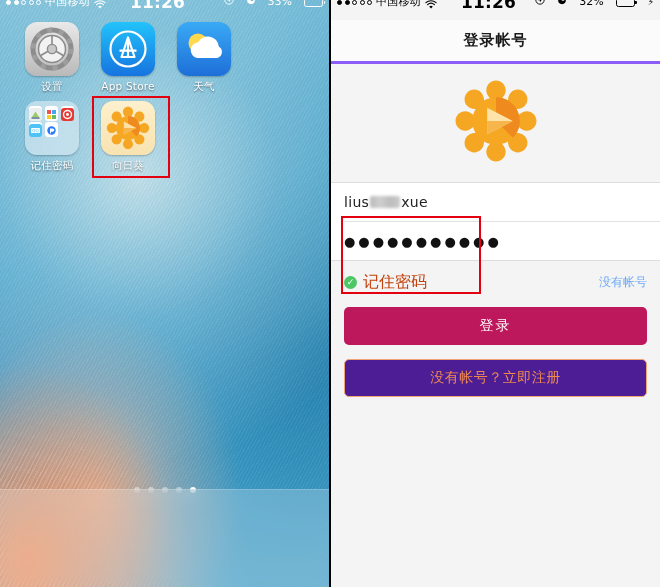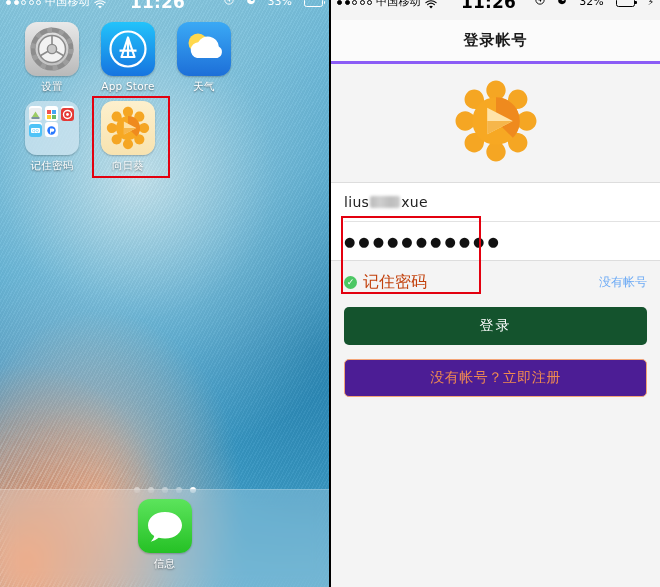--- a/index.html
+++ b/index.html
@@ -140,21 +140,21 @@
     color:#fff;font-size:9px;line-height:1;
   }
   .opt-txt{font-size:16px;color:#c2410c;}
   .link{font-size:12px;color:#6aa9f5;}
 
   .btns{padding:14px 13px 0 13px;flex:0 0 auto;}
   .btn{
     height:38px;border-radius:5px;display:flex;align-items:center;justify-content:center;
     font-size:14px;box-sizing:border-box;
   }
-  .btn-primary{background:#14532d;color:#fff;letter-spacing:2px;}
+  .btn-primary{background:#be185d;color:#fff;letter-spacing:2px;}
   .btn-outline{background:#4c1d95;border:1px solid #f3a477;color:#f08a50;margin-top:14px;letter-spacing:.5px;}
 
   .divider-v{position:absolute;left:329px;top:0;width:2px;height:587px;background:#000;}
 </style>
 </head>
 <body>
 
 <div class="stage">
 
   <div class="phone left">
@@ -327,28 +327,20 @@
 
       <div class="page-dots">
         <span class="pd"></span>
         <span class="pd"></span>
         <span class="pd"></span>
         <span class="pd"></span>
         <span class="pd on"></span>
       </div>
 
       <div class="dock">
-        <div class="app">
-          <div class="app-art ic-msg">
-            <svg width="54" height="54" viewBox="0 0 54 54">
-              <path d="M27 13 c10.5 0 17 6.3 17 13.3 c0 7 -6.5 13.3 -17 13.3 c-2.3 0 -4.4 -0.3 -6.3 -0.8 c-2.4 1.9 -5.4 3.4 -8 3.9 c1.9 -1.8 3.2 -3.8 3.5 -5.6 c-3.9 -2.6 -6.2 -6.4 -6.2 -10.8 c0 -7 6.5 -13.3 17 -13.3 z" fill="#ffffff"></path>
-            </svg>
-          </div>
-          <div class="app-label">信息</div>
-        </div>
       </div>
 
     </div>
   </div>
 
   <div class="divider-v"></div>
 
   <div class="phone right">
     <div class="app-screen">
 

